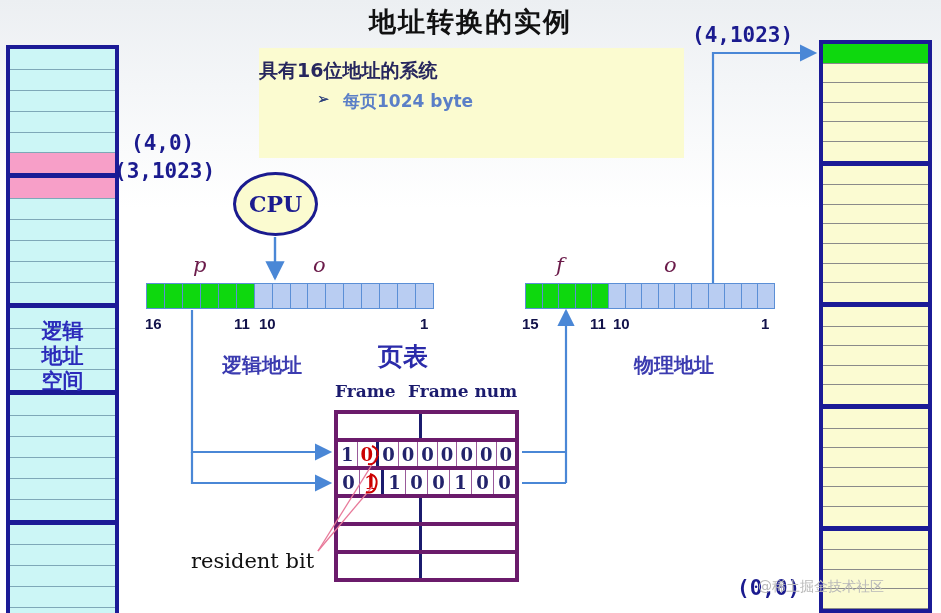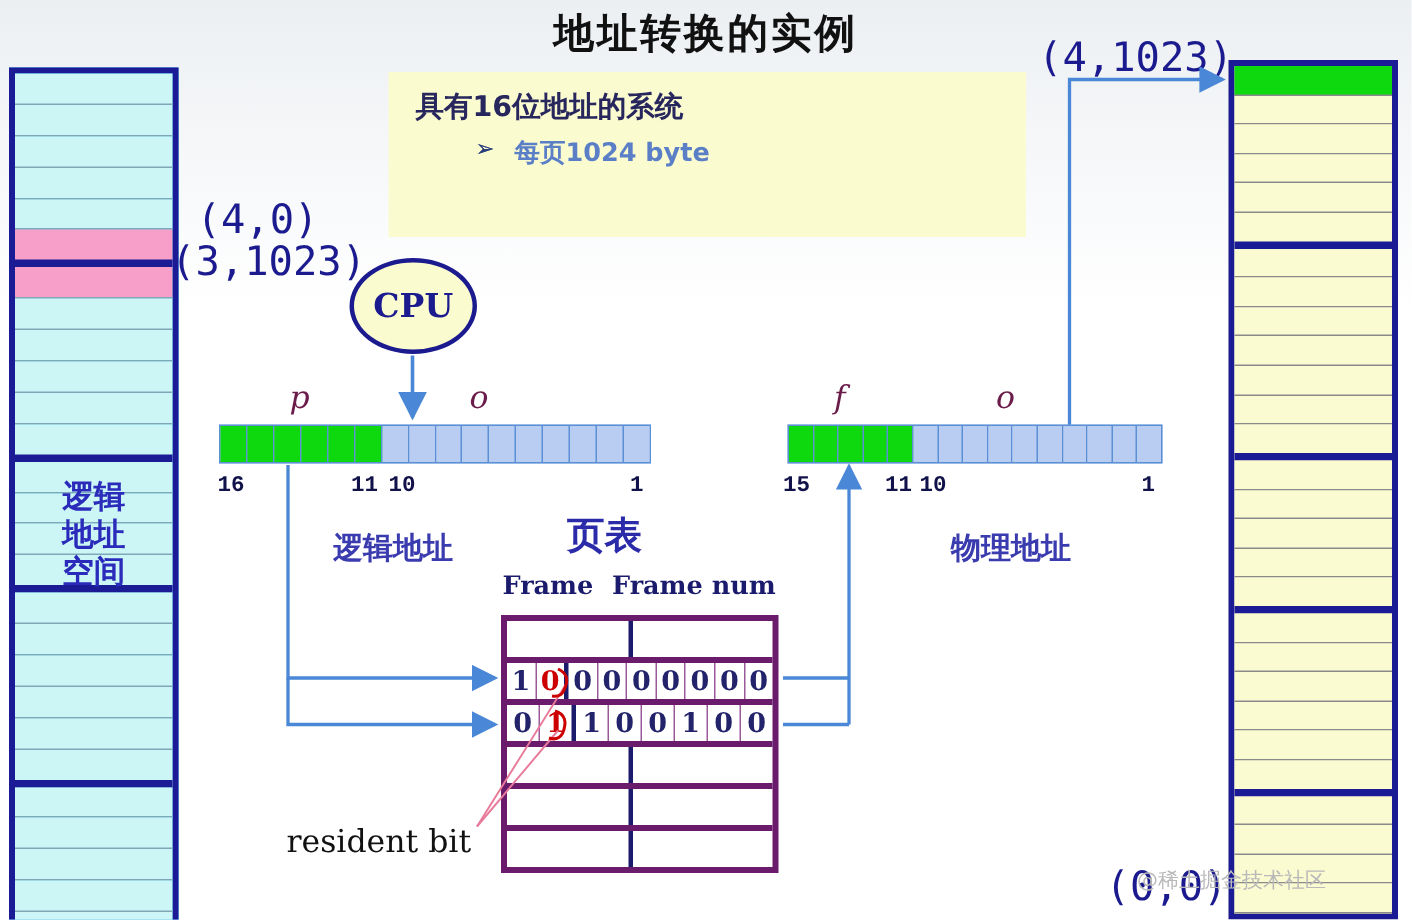--- a/index.html
+++ b/index.html
@@ -38,35 +38,35 @@
   #logical-label{top:270px;color:#2b2bbb;}
   #physical-label{top:288px;color:#7a2020;}
 
   
   #infobox{
     left:259px;top:48px;width:425px;height:110px;
     background:#fbfbd0;box-sizing:border-box;padding:10px 0 0 0;
   }
   #infobox .line1{
     font-family:"DejaVu Sans", sans-serif;font-weight:bold;
-    font-size:19px;color:#27275e;margin-left:18px;
+    font-size:19px;color:#27275e;
   }
   #infobox ul{margin:6px 0 0 0;padding:0;list-style:none;}
   #infobox li{
     font-family:"DejaVu Sans", sans-serif;font-weight:bold;
     font-size:17px;color:#5b7fc7;margin:4px 0 0 58px;position:relative;padding-left:26px;
   }
   #infobox li .bullet{
     position:absolute;left:0;top:0px;color:#2b3f7a;font-size:15px;
   }
 
   
   .coord{
-    font-family:"DejaVu Sans Mono", monospace;font-weight:normal;
-    font-size:27px;color:#1b1b8f;white-space:nowrap;
+    font-family:"DejaVu Sans Mono", monospace;font-weight:bold;
+    font-size:21px;color:#1b1b8f;white-space:nowrap;
   }
   #coord-40{left:131px;top:131px;}
   #coord-31023{left:114px;top:159px;}
   #coord-41023{left:692px;top:23px;}
   #coord-00{left:737px;top:576px;}
 
   
   #cpu{
     left:233px;top:172px;width:85px;height:64px;
     border:3px solid #1b1b8f;border-radius:50%;
@@ -83,21 +83,21 @@
   .bit.b{background:#b9cdf2;}
   #logical-bar{left:146px;top:283px;width:288px;}
   #physical-bar{left:525px;top:283px;width:250px;}
 
   .fieldlabel{font-family:"DejaVu Serif", serif;font-style:italic;font-size:21px;color:#6b1b4a;}
   #lab-p{left:193px;top:253px;}
   #lab-o1{left:313px;top:253px;}
   #lab-f{left:556px;top:253px;}
   #lab-o2{left:664px;top:253px;}
 
-  .bitnum{font-family:Liberation Mono, monospace;font-weight:bold;font-size:15px;color:#12124a;}
+  .bitnum{font-family:Liberation Sans, sans-serif;font-weight:bold;font-size:15px;color:#12124a;}
   #n16{left:145px;top:315px;}
   #n11a{left:234px;top:315px;}
   #n10a{left:259px;top:315px;}
   #n1a{left:420px;top:315px;}
   #n15{left:522px;top:315px;}
   #n11b{left:590px;top:315px;}
   #n10b{left:613px;top:315px;}
   #n1b{left:761px;top:315px;}
 
   .addrlabel{

